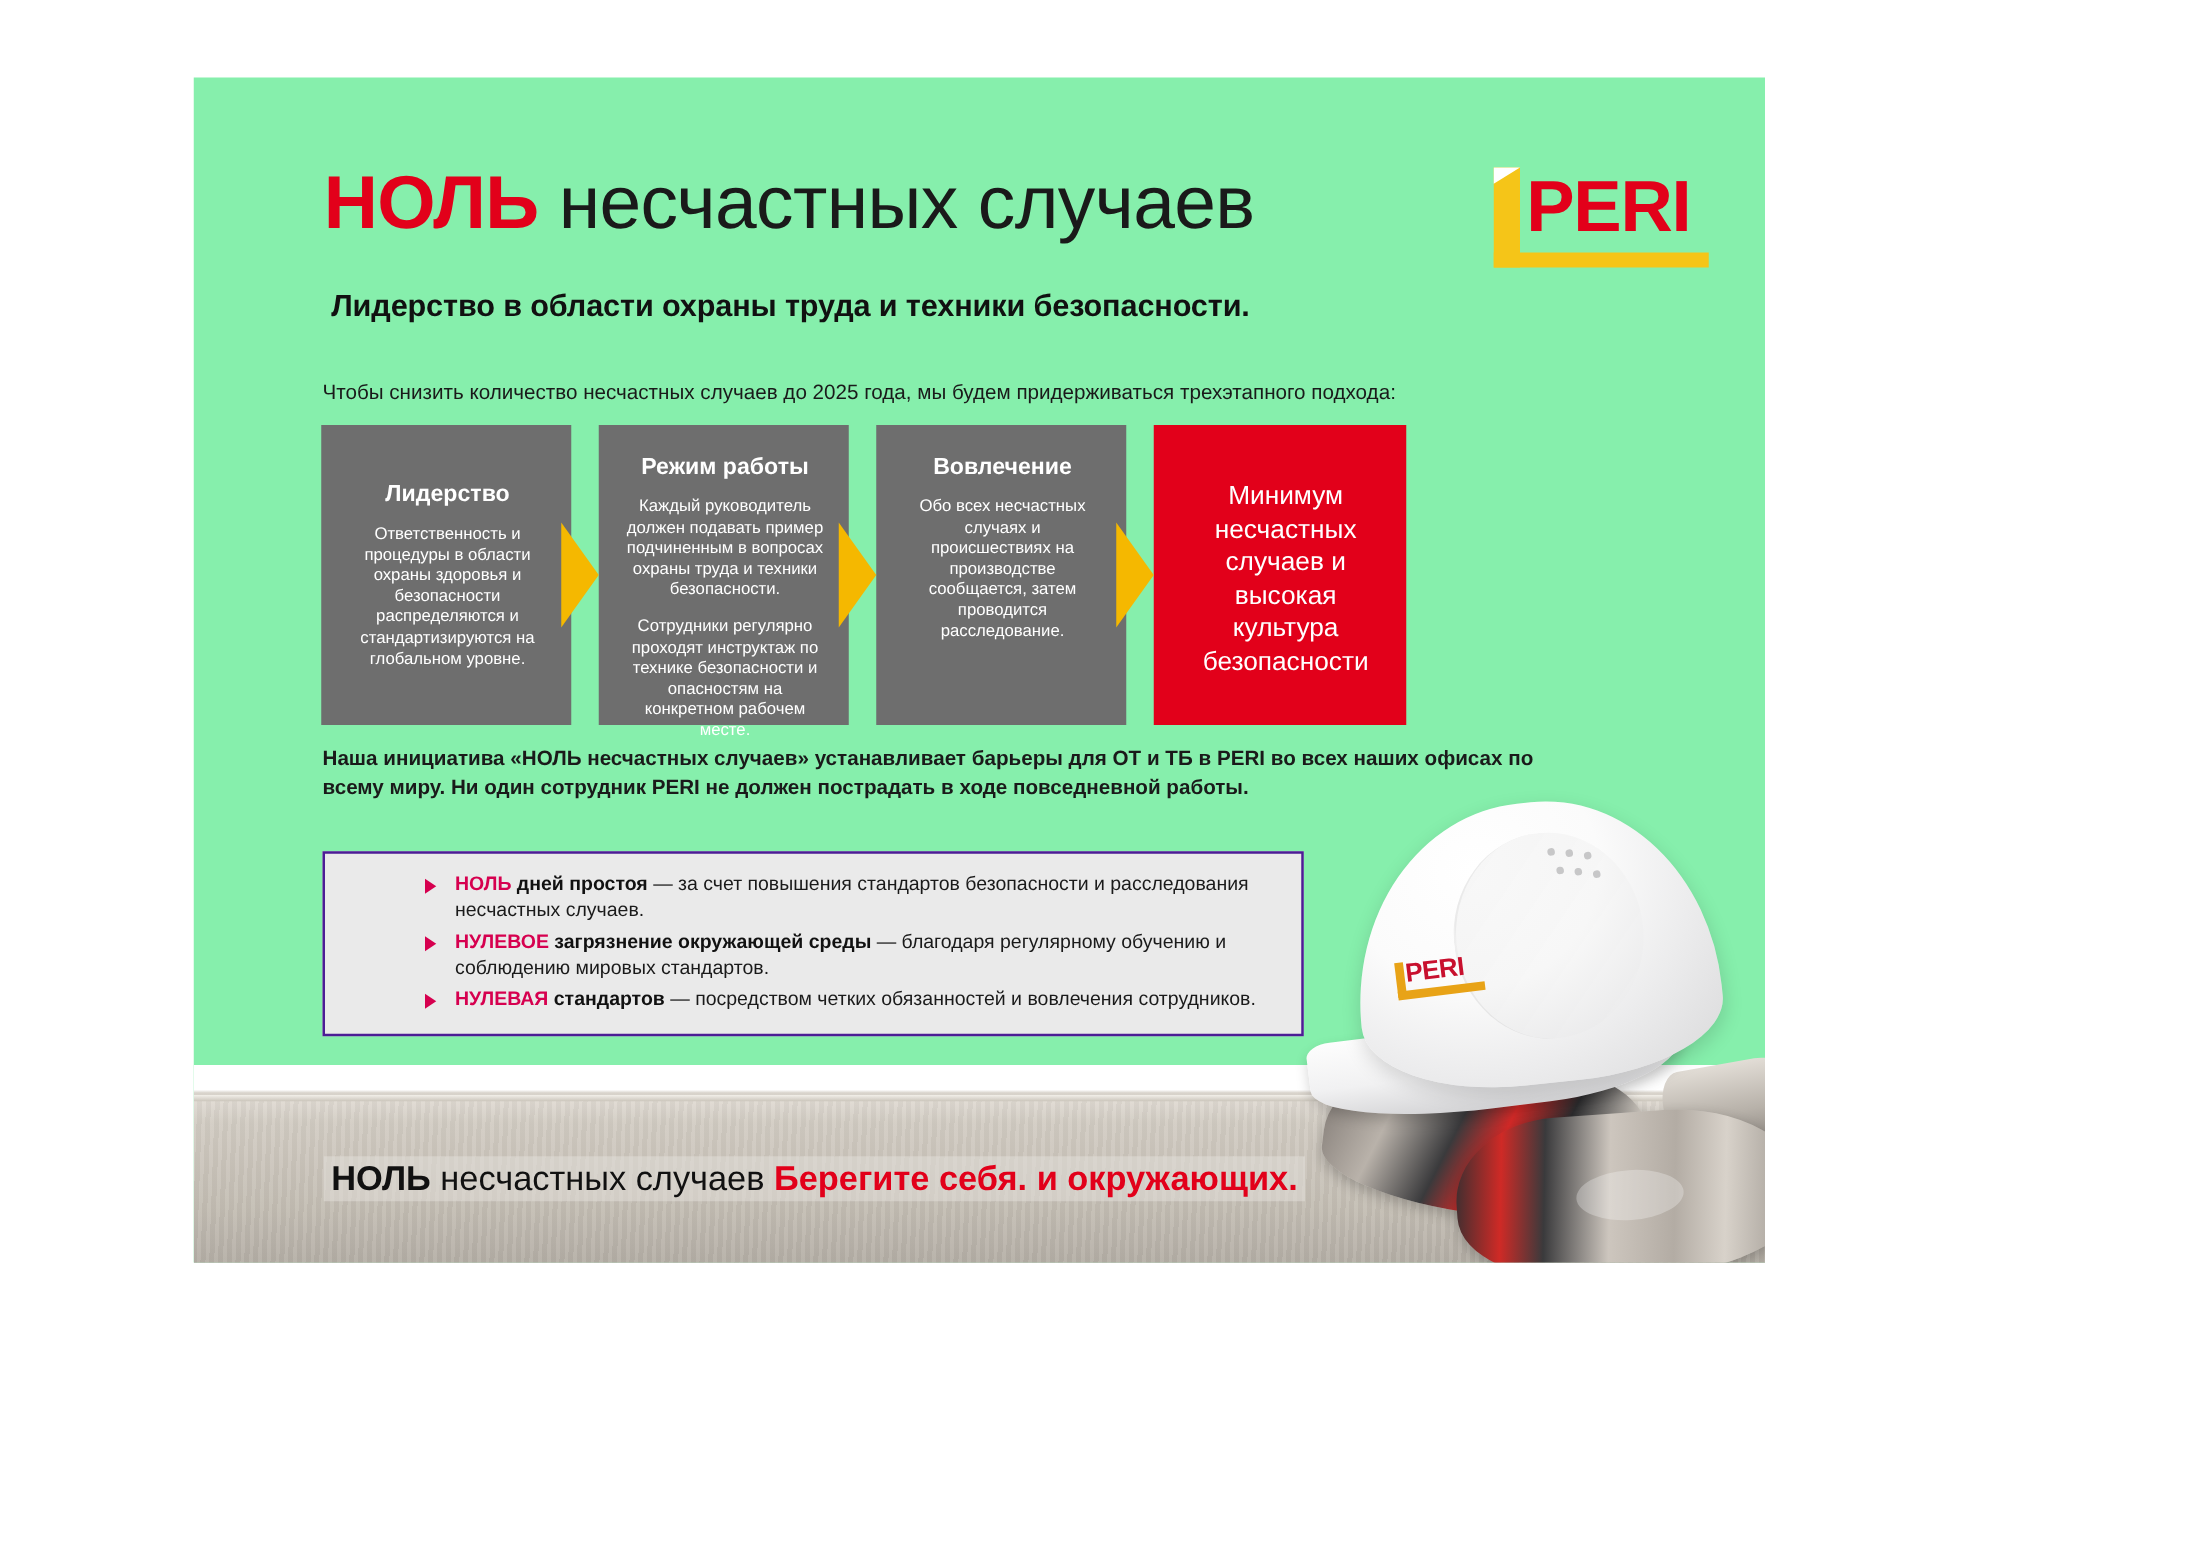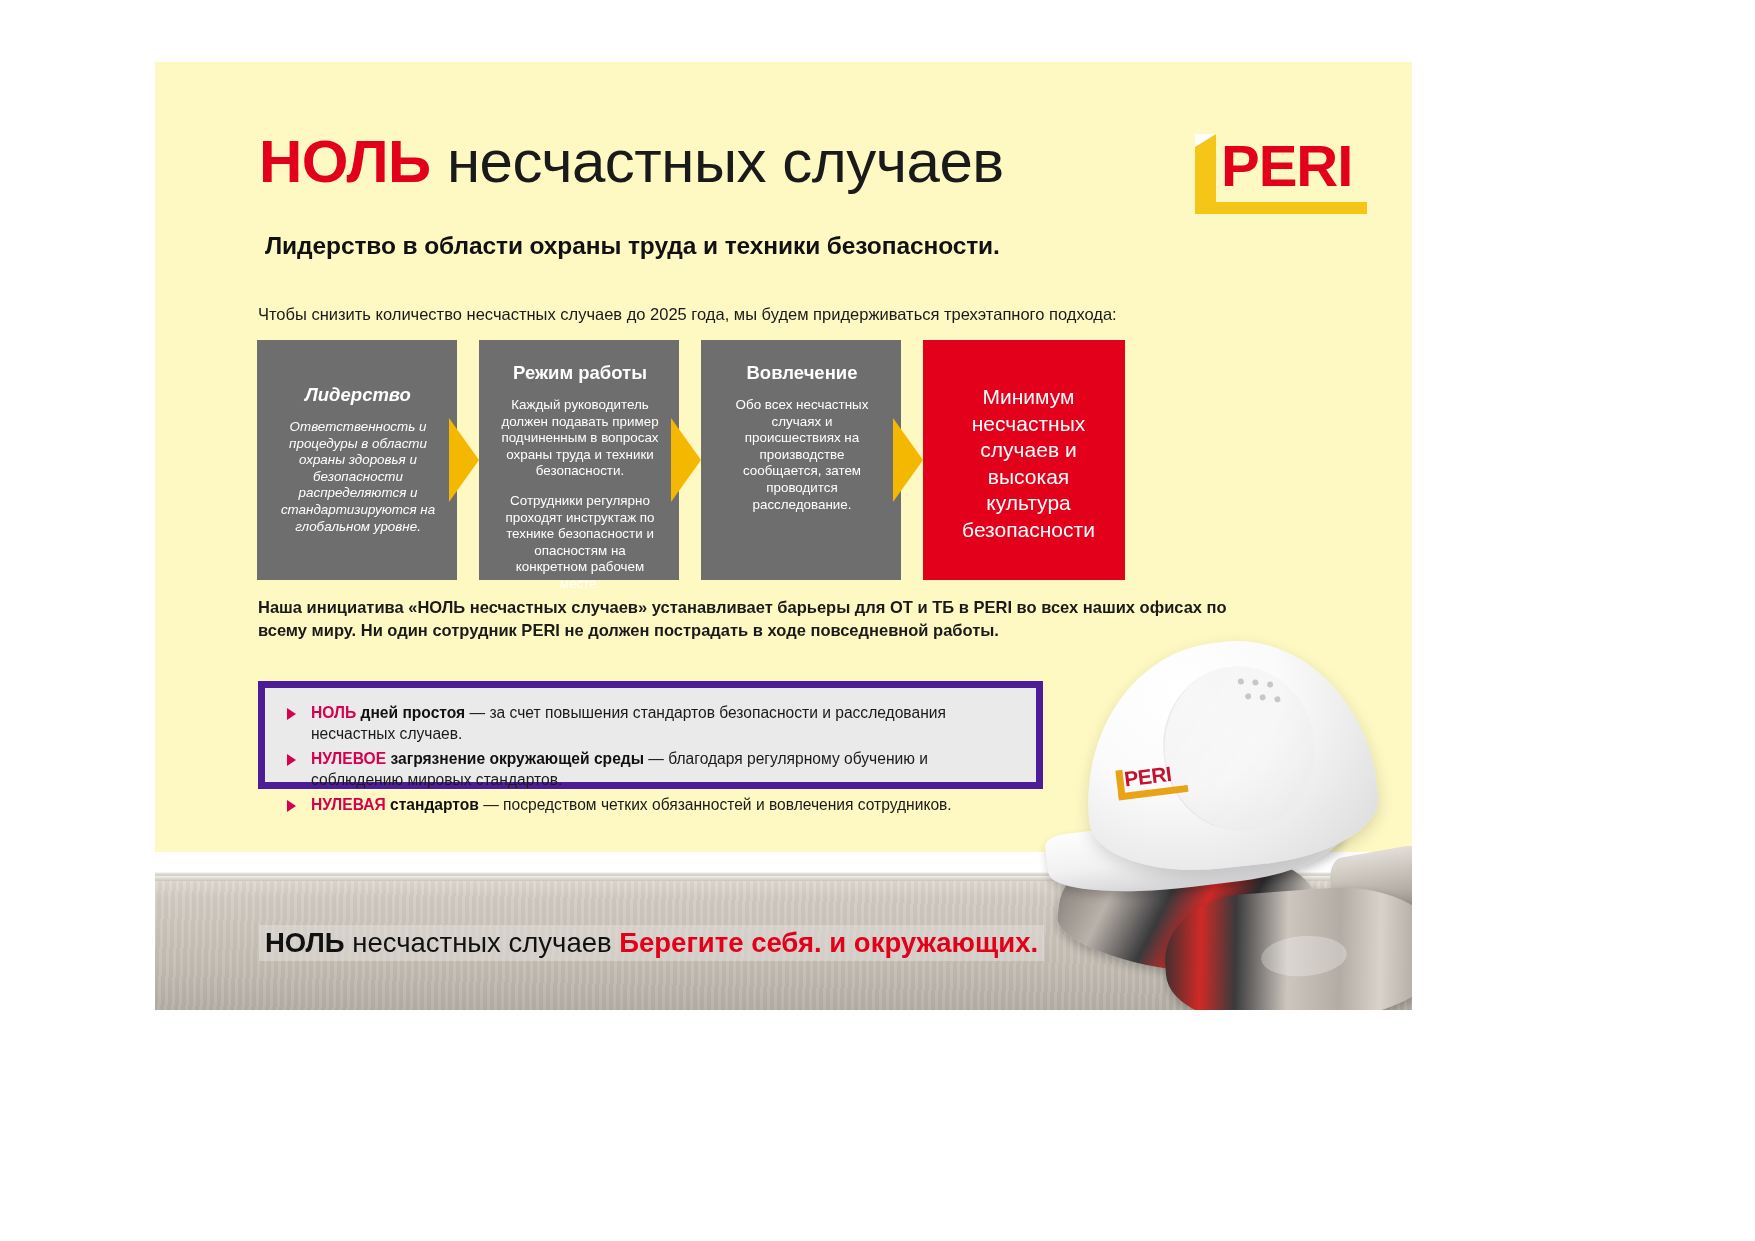--- a/index.html
+++ b/index.html
@@ -15,21 +15,21 @@
     overflow: hidden;
   }
 
   
   #slide {
     position: absolute;
     left: 155px;
     top: 62px;
     width: 1257px;
     height: 948px;
-    background: #fef9c3;
+    background: #86efac;
     overflow: hidden;
   }
 
   
   .header {
     position: absolute;
     left: 104px;
     top: 66px;
     width: 1110px;
     height: 115px;
@@ -127,21 +127,21 @@
     position: absolute;
     top: 0;
     width: 200px;
     height: 240px;
     background: #6E6E6E;
     box-sizing: border-box;
     padding: 22px 20px 10px 22px;
     color: #ffffff;
     text-align: center;
   }
-  .pbox.b1 { left: 0px;   padding-top: 44px; font-style: italic; }
+  .pbox.b1 { left: 0px;   padding-top: 44px; }
   .pbox.b2 { left: 222px; }
   .pbox.b3 { left: 444px; }
   .pbox.red {
     left: 666px;
     width: 202px;
     background: #E2001A;
     padding-top: 44px;
     padding-left: 29px;
   }
   .pbox-title {
@@ -189,25 +189,25 @@
     color: #1a1a1a;
     font-weight: bold;
   }
 
   
   .bullets-panel {
     position: absolute;
     left: 103px;
     top: 619px;
     width: 785px;
-    height: 108px;
+    height: 148px;
     background: #EAEAEA;
-    border: 7px solid #4c1d95;
+    border: 2px solid #4c1d95;
     box-sizing: border-box;
-    padding: 14px 20px 12px 46px;
+    padding: 14px 20px 12px 104px;
   }
   .bullet {
     position: relative;
     font-size: 15.6px;
     line-height: 21px;
     color: #1a1a1a;
     margin-bottom: 4px;
   }
   .bullet .tri {
     position: absolute;

